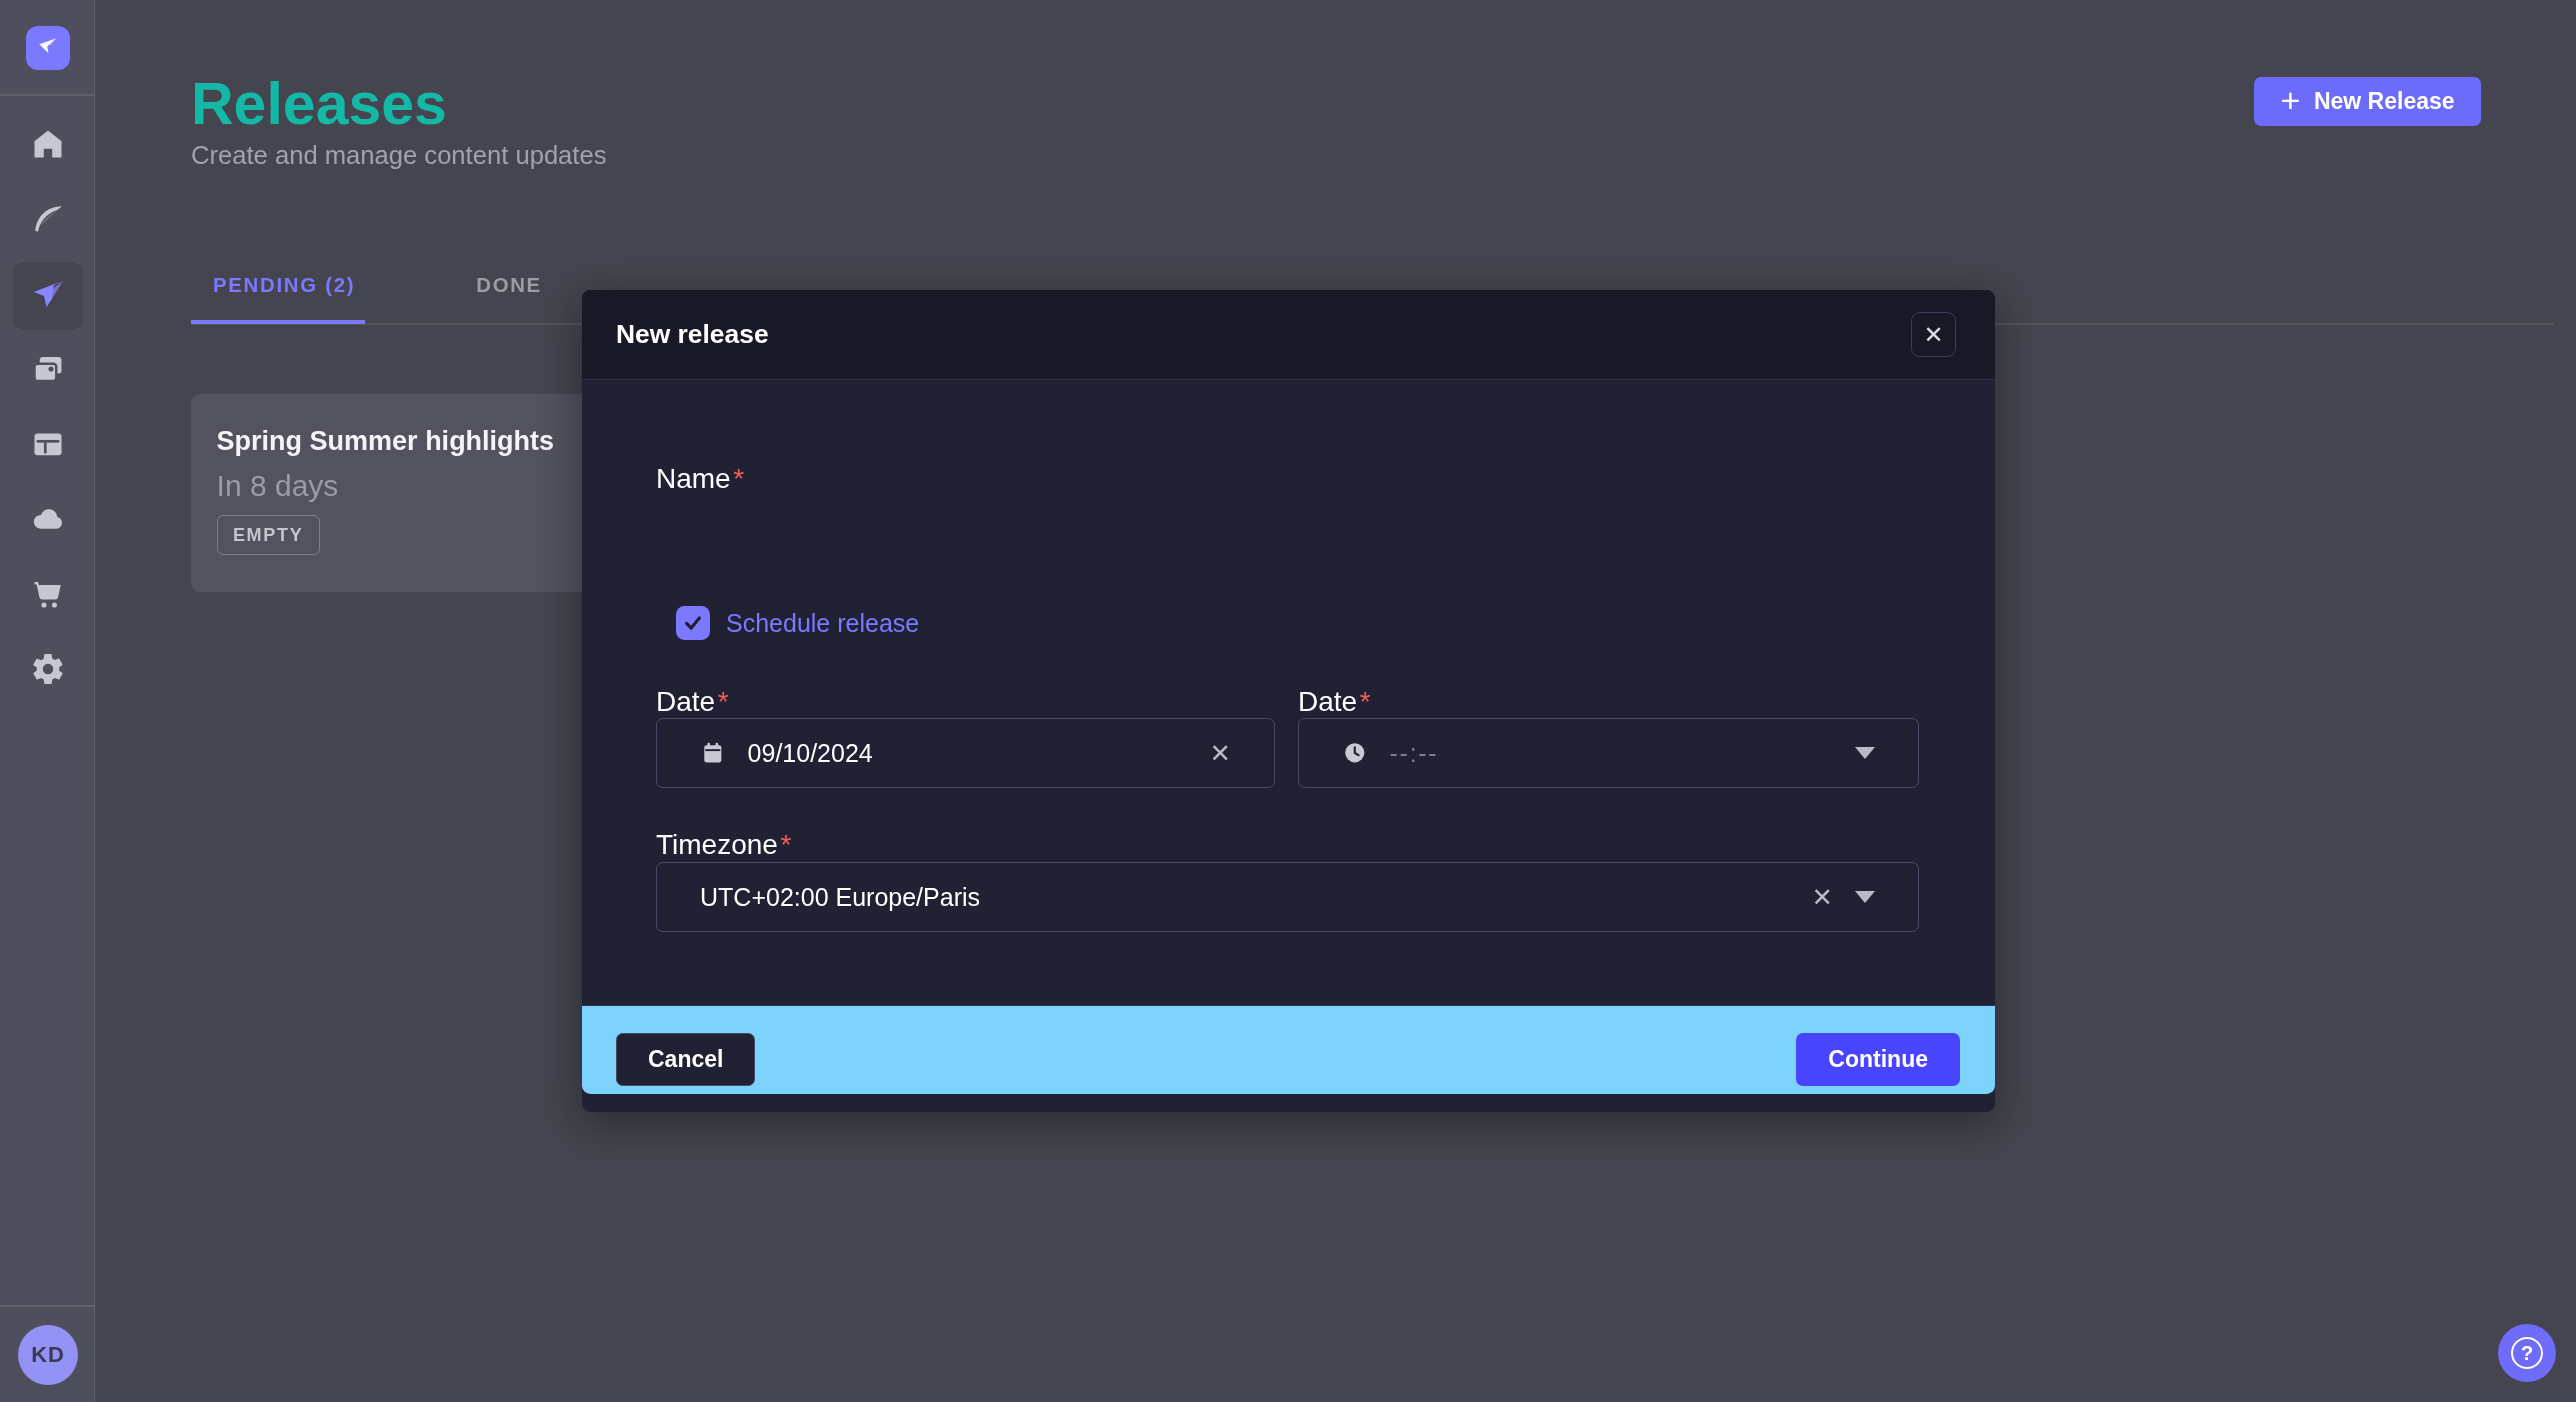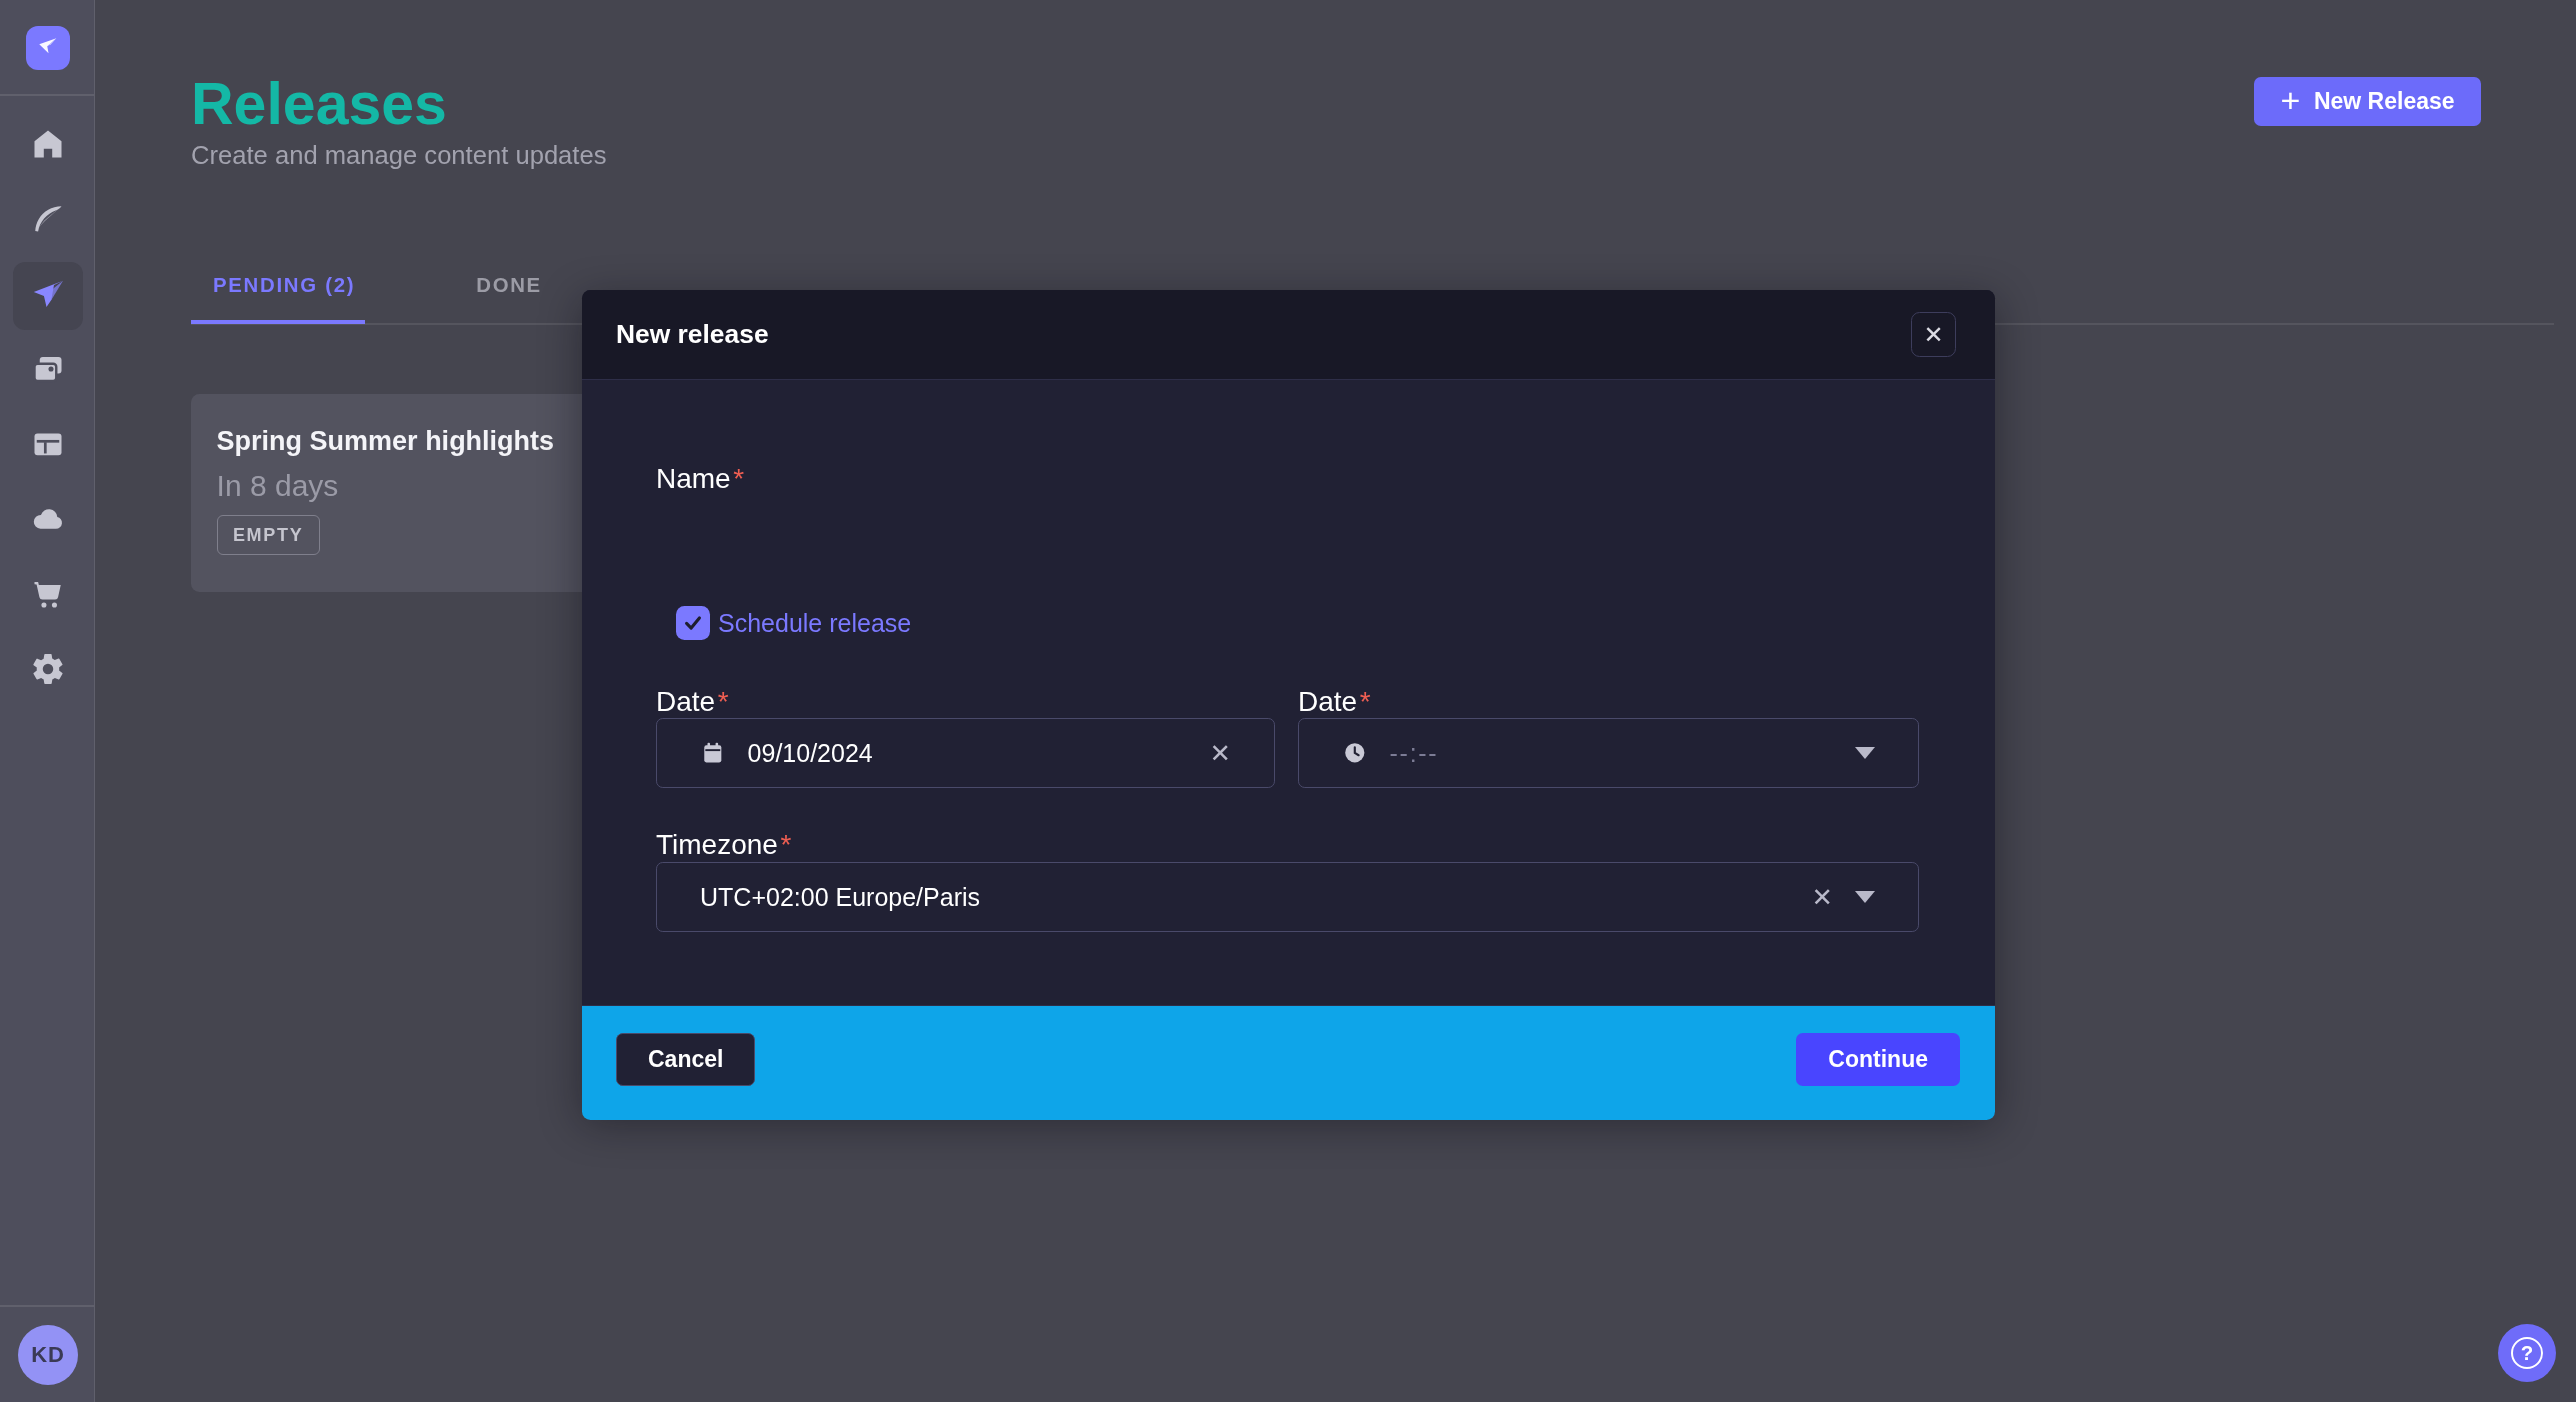--- a/index.html
+++ b/index.html
@@ -81,22 +81,22 @@
     display:flex; align-items:center; padding:0 39px 0 34px;
   }
   .modal-title { font-size:26.4px; font-weight:600; color:#FFFFFF; }
   .modal-close {
     margin-left:auto; width:45px; height:45px; border-radius:8.5px;
     background:transparent; border:1.7px solid #3D3D5C; color:#DCDCE4;
     font-size:24px; line-height:1; display:flex; align-items:center; justify-content:center;
     cursor:pointer; font-family:inherit;
   }
   .modal-footer {
-    position:absolute; left:0; top:715px; width:100%; height:115px;
-    background:#0ea5e9; border-top:1.7px solid #2E2E48;
+    position:absolute; left:0; top:715px; width:100%; height:89px;
+    background:#7dd3fc; border-top:1.7px solid #2E2E48;
     border-radius:0 0 8.5px 8.5px;
   }
   .btn-cancel {
     position:absolute; left:34px; top:27px; height:53px; padding:0 31px;
     background:#212134; border:1.7px solid #4A4A6A; border-radius:6.8px;
     color:#FFFFFF; font-size:23px; font-weight:700; font-family:inherit; cursor:pointer;
   }
   .btn-continue {
     position:absolute; right:35px; top:27px; height:53px; padding:0 32px;
     background:#4945FF; border:none; border-radius:6.8px;
@@ -110,21 +110,21 @@
   .lbl-date { left:74px; top:396px; }
   .lbl-time { left:716px; top:396px; }
   .lbl-tz   { left:74px; top:539px; }
 
   .name-input {
     position:absolute; left:74px; top:212px; width:1263px; height:66px;
     background:transparent; border:1.7px solid #4A4A6A; border-radius:6.8px;
     color:#FFFFFF; font-size:25px; font-family:inherit; padding:0 34px; outline:none;
   }
 
-  .checkbox-row { position:absolute; left:74px; top:316px; display:flex; align-items:center; gap:8px; cursor:pointer;padding-left:20px; }
+  .checkbox-row { position:absolute; left:74px; top:316px; display:flex; align-items:center; gap:16px; cursor:pointer;padding-left:20px; }
   .checkbox-box {
     width:34px; height:34px; border-radius:8.5px; background:#7B79FF;
     display:flex; align-items:center; justify-content:center;
   }
   .checkbox-label { font-size:25px; font-weight:500; color:#7B79FF; }
 
   .combo {
     position:absolute; height:70px; border:1.7px solid #4A4A6A; border-radius:6.8px;
     display:flex; align-items:center; padding:0 43px; gap:22px; cursor:pointer; background:transparent;
   }

